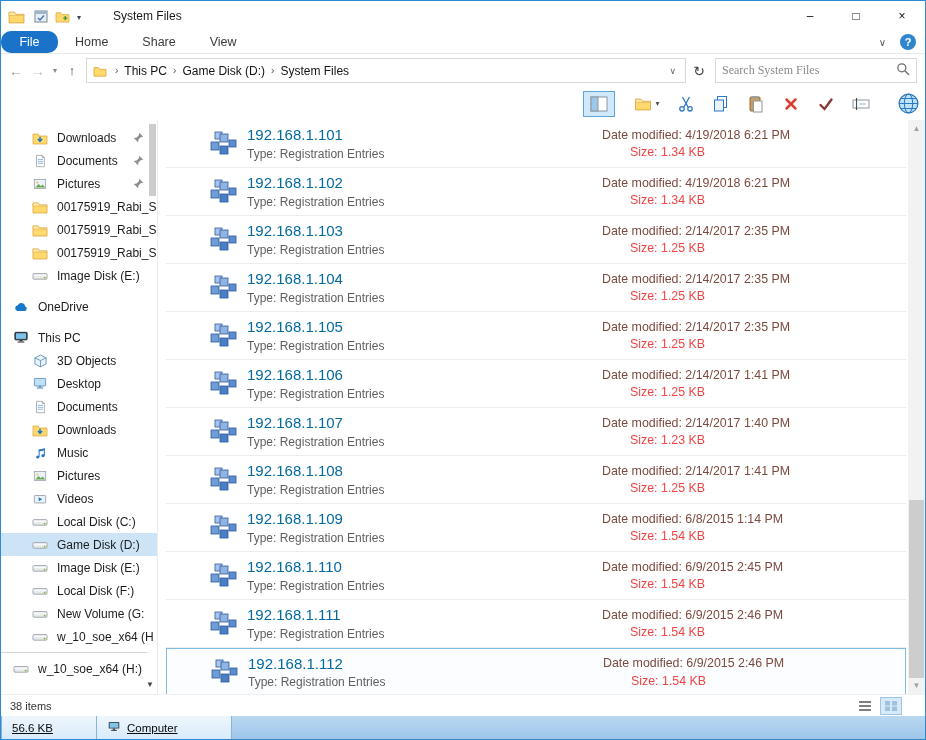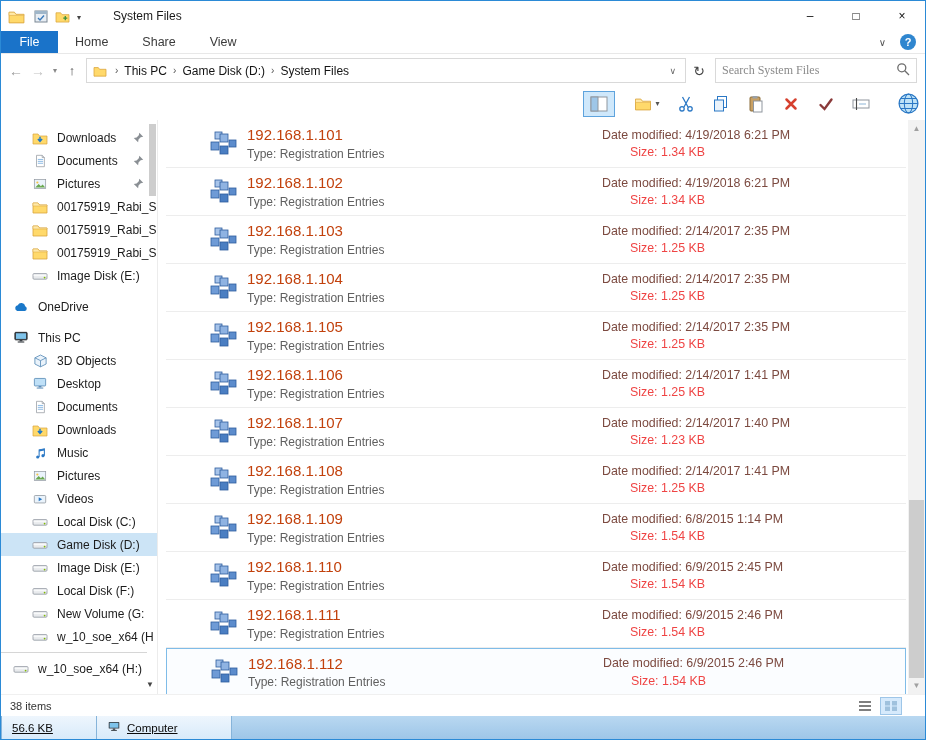--- a/index.html
+++ b/index.html
@@ -14,21 +14,21 @@
   .qat { display:flex; align-items:center; gap:7px; margin-left:9px; }
   .qat-drop { font-size:8px; color:#444; padding-top:2px; }
   .title { margin-left:32px; font-size:12px; color:#1a1a1a; white-space:nowrap; }
   .caption { margin-left:auto; display:flex; height:30px; }
   .cap-btn { width:46px; display:flex; align-items:center; justify-content:center;
              font-size:12px; color:#111; cursor:default; }
 
   
   .tabs-row { flex:0 0 23px; display:flex; align-items:stretch; background:#fff; border-bottom:1px solid #e8e8e8; }
   .file-tab { width:57px; background:#1a73c9; color:#fff; font-size:12.5px;
-              display:flex; align-items:center; justify-content:center; }
+              display:flex; align-items:center; justify-content:center;border-radius:10px; }
   .tab { padding:0 17px; font-size:12.5px; color:#3b3b3b; display:flex; align-items:center; }
   .tabs-right { margin-left:auto; display:flex; align-items:center; gap:14px; padding-right:9px; }
   .ribbon-collapse { color:#555; font-size:10px; }
   .help-btn { width:16px; height:16px; border-radius:50%; background:#2f86cf; color:#fff;
               font-size:11px; font-weight:bold; display:flex; align-items:center; justify-content:center; }
 
   
   .nav-row { flex:0 0 33px; display:flex; align-items:center; padding:0 8px 0 4px; background:#fff; }
   .nav-btn { width:22px; height:24px; display:flex; align-items:center; justify-content:center; font-size:14px; }
   .nav-back { color:#9a9a9a; } .nav-fwd { color:#c2c2c2; }
@@ -74,21 +74,21 @@
   .sdivider { border-top:1px solid #d6d6d6; margin:4px 10px 4px 0; }
   .side-scroll-thumb { position:absolute; top:4px; right:1px; width:7px; height:72px; background:#cdcdcd; }
   .side-scroll-down { position:absolute; bottom:3px; right:0; width:14px; height:13px; color:#444;
                       font-size:8px; display:flex; align-items:center; justify-content:center; }
 
   .file-area { flex:1; min-width:0; overflow:hidden; padding-left:8px; }
   .frow { height:48px; position:relative; display:flex; align-items:center;
           border-bottom:1px solid #ededed; padding-left:42px; margin-right:2px; }
   .frow .ficon { width:30px; height:30px; flex:0 0 30px; margin-right:9px; display:inline-flex; }
   .fmain { display:flex; flex-direction:column; justify-content:center; }
-  .fname { font-size:15px; color:#c2410c; line-height:1.15; }
+  .fname { font-size:15px; color:#0369a1; line-height:1.15; }
   .ftype { font-size:12px; color:#5f5f5f; margin-top:3px; }
   .fmeta { position:absolute; left:436px; top:50%; transform:translateY(-50%); }
   .fdate { font-size:12.4px; color:#7c4a40; line-height:1.2; }
   .fsize { font-size:12.4px; color:#ef4444; margin-top:3px; margin-left:28px; }
   .frow.sel { border:1px solid #7fbce8; background:#fbfdff; }
 
   .v-scrollbar { flex:0 0 17px; background:#f2f2f2; position:relative; }
   .v-arrow { position:absolute; left:0; width:17px; height:17px; color:#a0a0a0; font-size:8px;
              display:flex; align-items:center; justify-content:center; }
   .v-up { top:0; } .v-down { bottom:0; }

